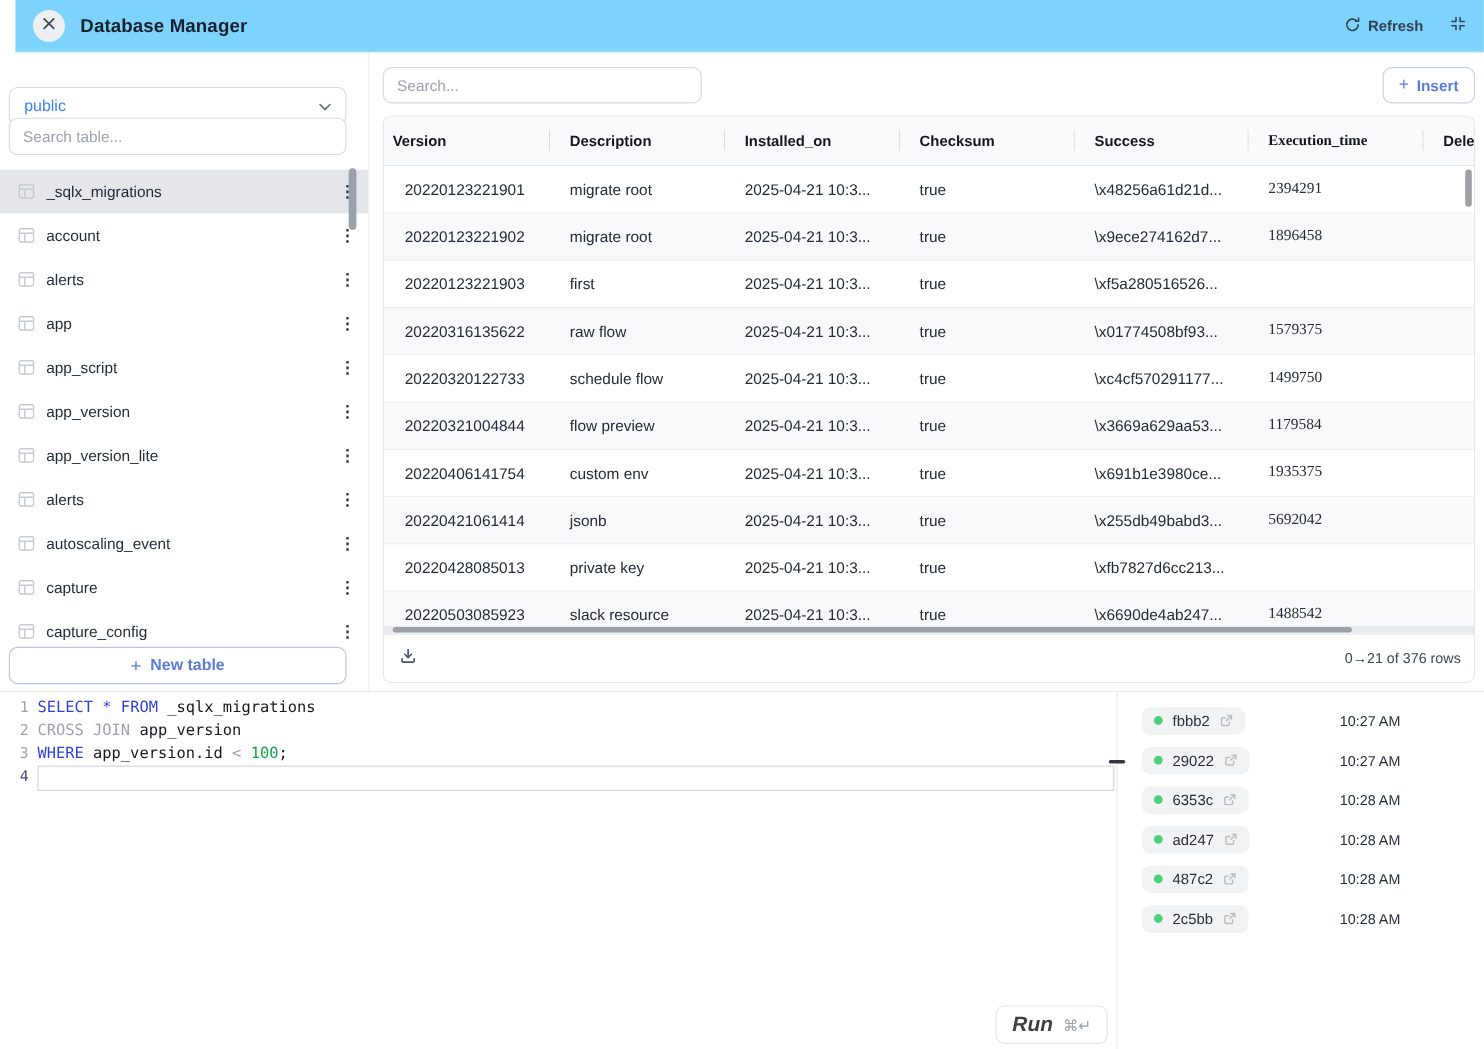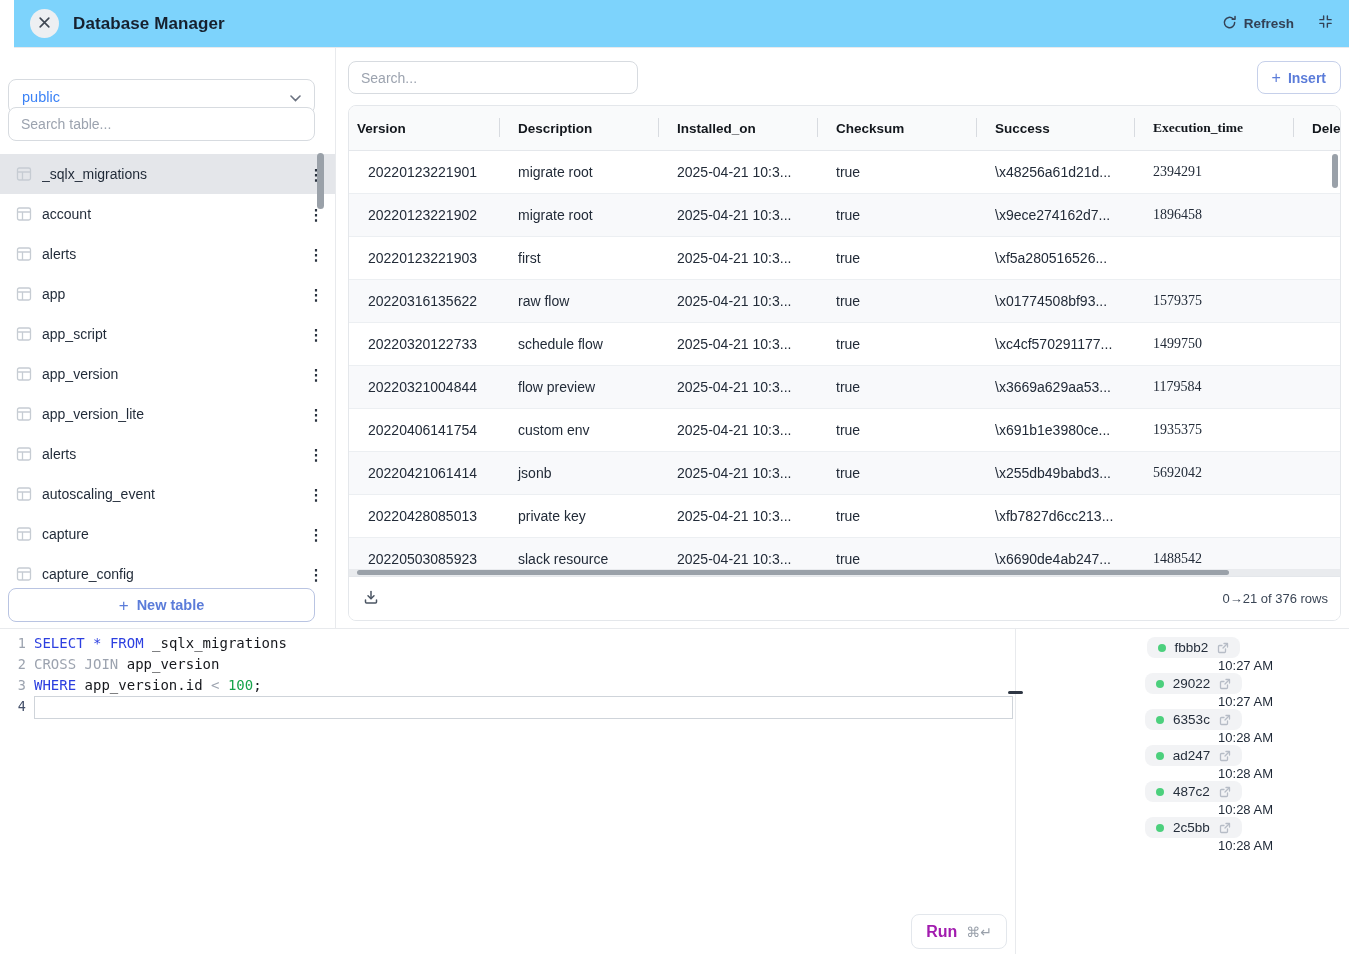--- a/index.html
+++ b/index.html
@@ -84,30 +84,30 @@
   .code-line.active .code{border:1px solid #cfd4da;}
   .tok-kw{color:var(--kw,#2c3fe0);}
   .tok-dim{color:var(--dim,#9ca3af);}
   .tok-id{color:#16181d;}
   .tok-num{color:var(--num,#16a34a);}
 
   .v-divider{position:absolute;left:1015px;top:0;bottom:0;width:1px;background:#e8eaed;}
   .v-handle{position:absolute;left:1008px;top:62px;width:15px;height:3px;background:#2f3744;border-radius:2px;cursor:col-resize;}
 
   .history{position:absolute;left:1030px;top:8px;right:0;bottom:0;}
-  .hist-row{height:36px;display:flex;align-items:center;flex-direction:column;}
+  .hist-row{height:36px;display:flex;align-items:center;}
   .hist-pill{display:inline-flex;align-items:center;gap:9px;height:25px;padding:0 11px;background:#f2f3f5;
     border-radius:8px;cursor:pointer;margin-left:8px;}
   .hist-dot{width:8px;height:8px;border-radius:50%;background:var(--dot,#4cd07d);flex:none;}
   .hist-id{font-size:13.5px;color:#252e3b;}
   .hist-time{margin-left:auto;margin-right:76px;font-size:13px;color:#1f2937;}
 
   .run-btn{position:absolute;right:342px;bottom:6px;height:35px;padding:0 14px;border:1px solid #e3e7ec;
     border-radius:8px;background:#fff;display:flex;align-items:center;gap:9px;cursor:pointer;box-sizing:border-box;}
-  .run-label{font-size:16px;font-weight:700;color:#a21caf;}
+  .run-label{font-size:19px;font-weight:700;color:#404040;font-style:italic;}
   .run-shortcut{font-size:14px;color:#9aa1ab;}
 </style>
 </head>
 <body>
 
 <div class="topbar">
   <div class="close-btn">
     <span>
       <svg width="13" height="13" viewBox="0 0 12 12">
           <path d="M2 2l8 8M10 2l-8 8" stroke="#3f4753" stroke-width="1.5" stroke-linecap="round"></path>

